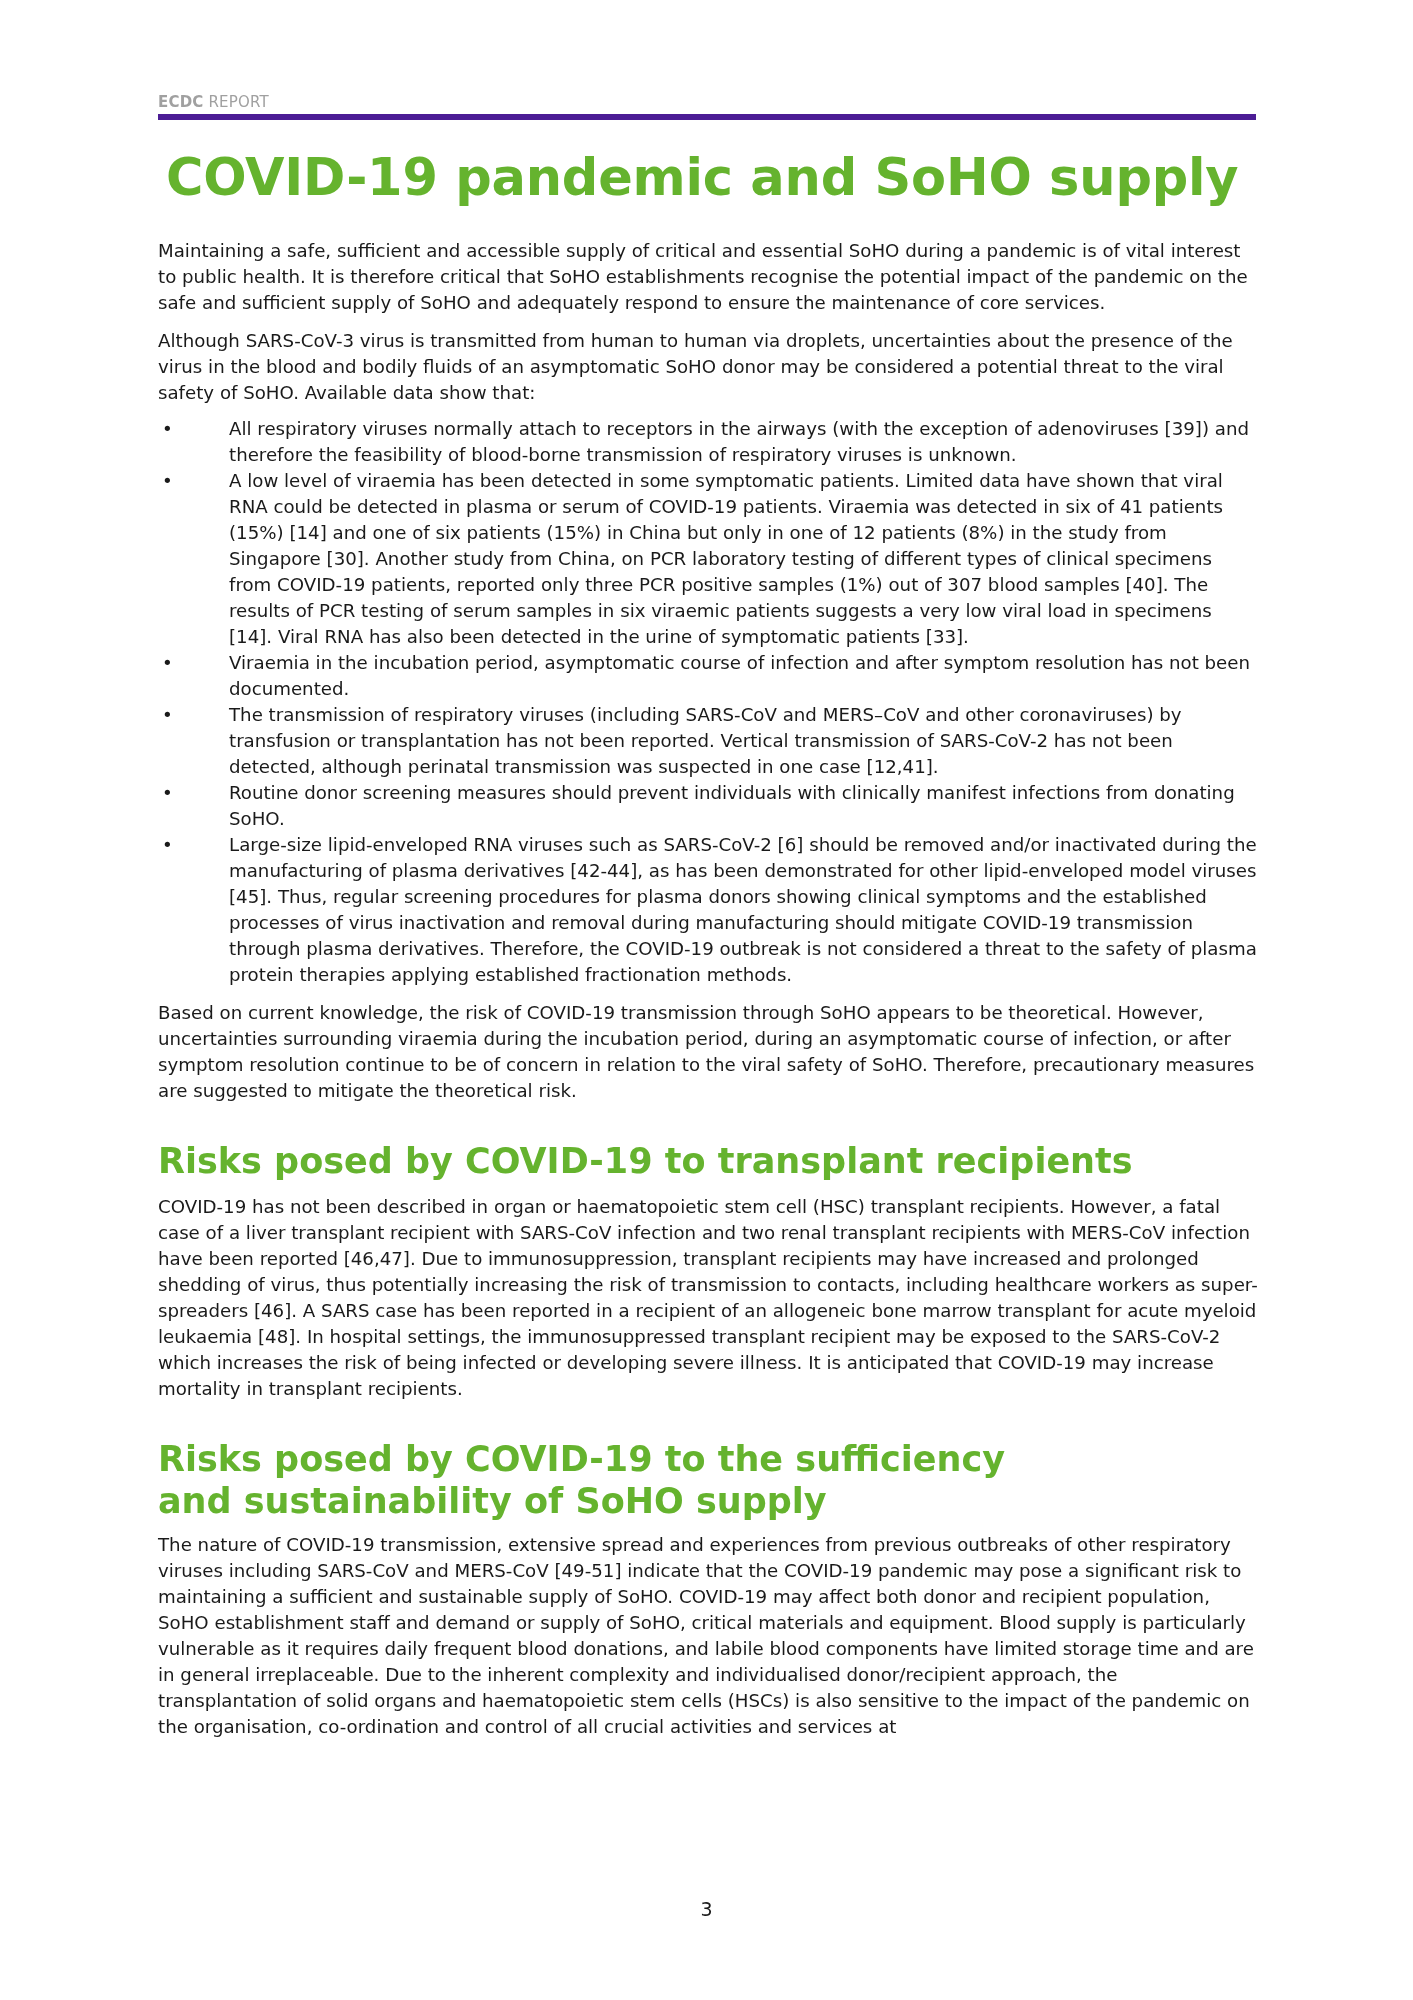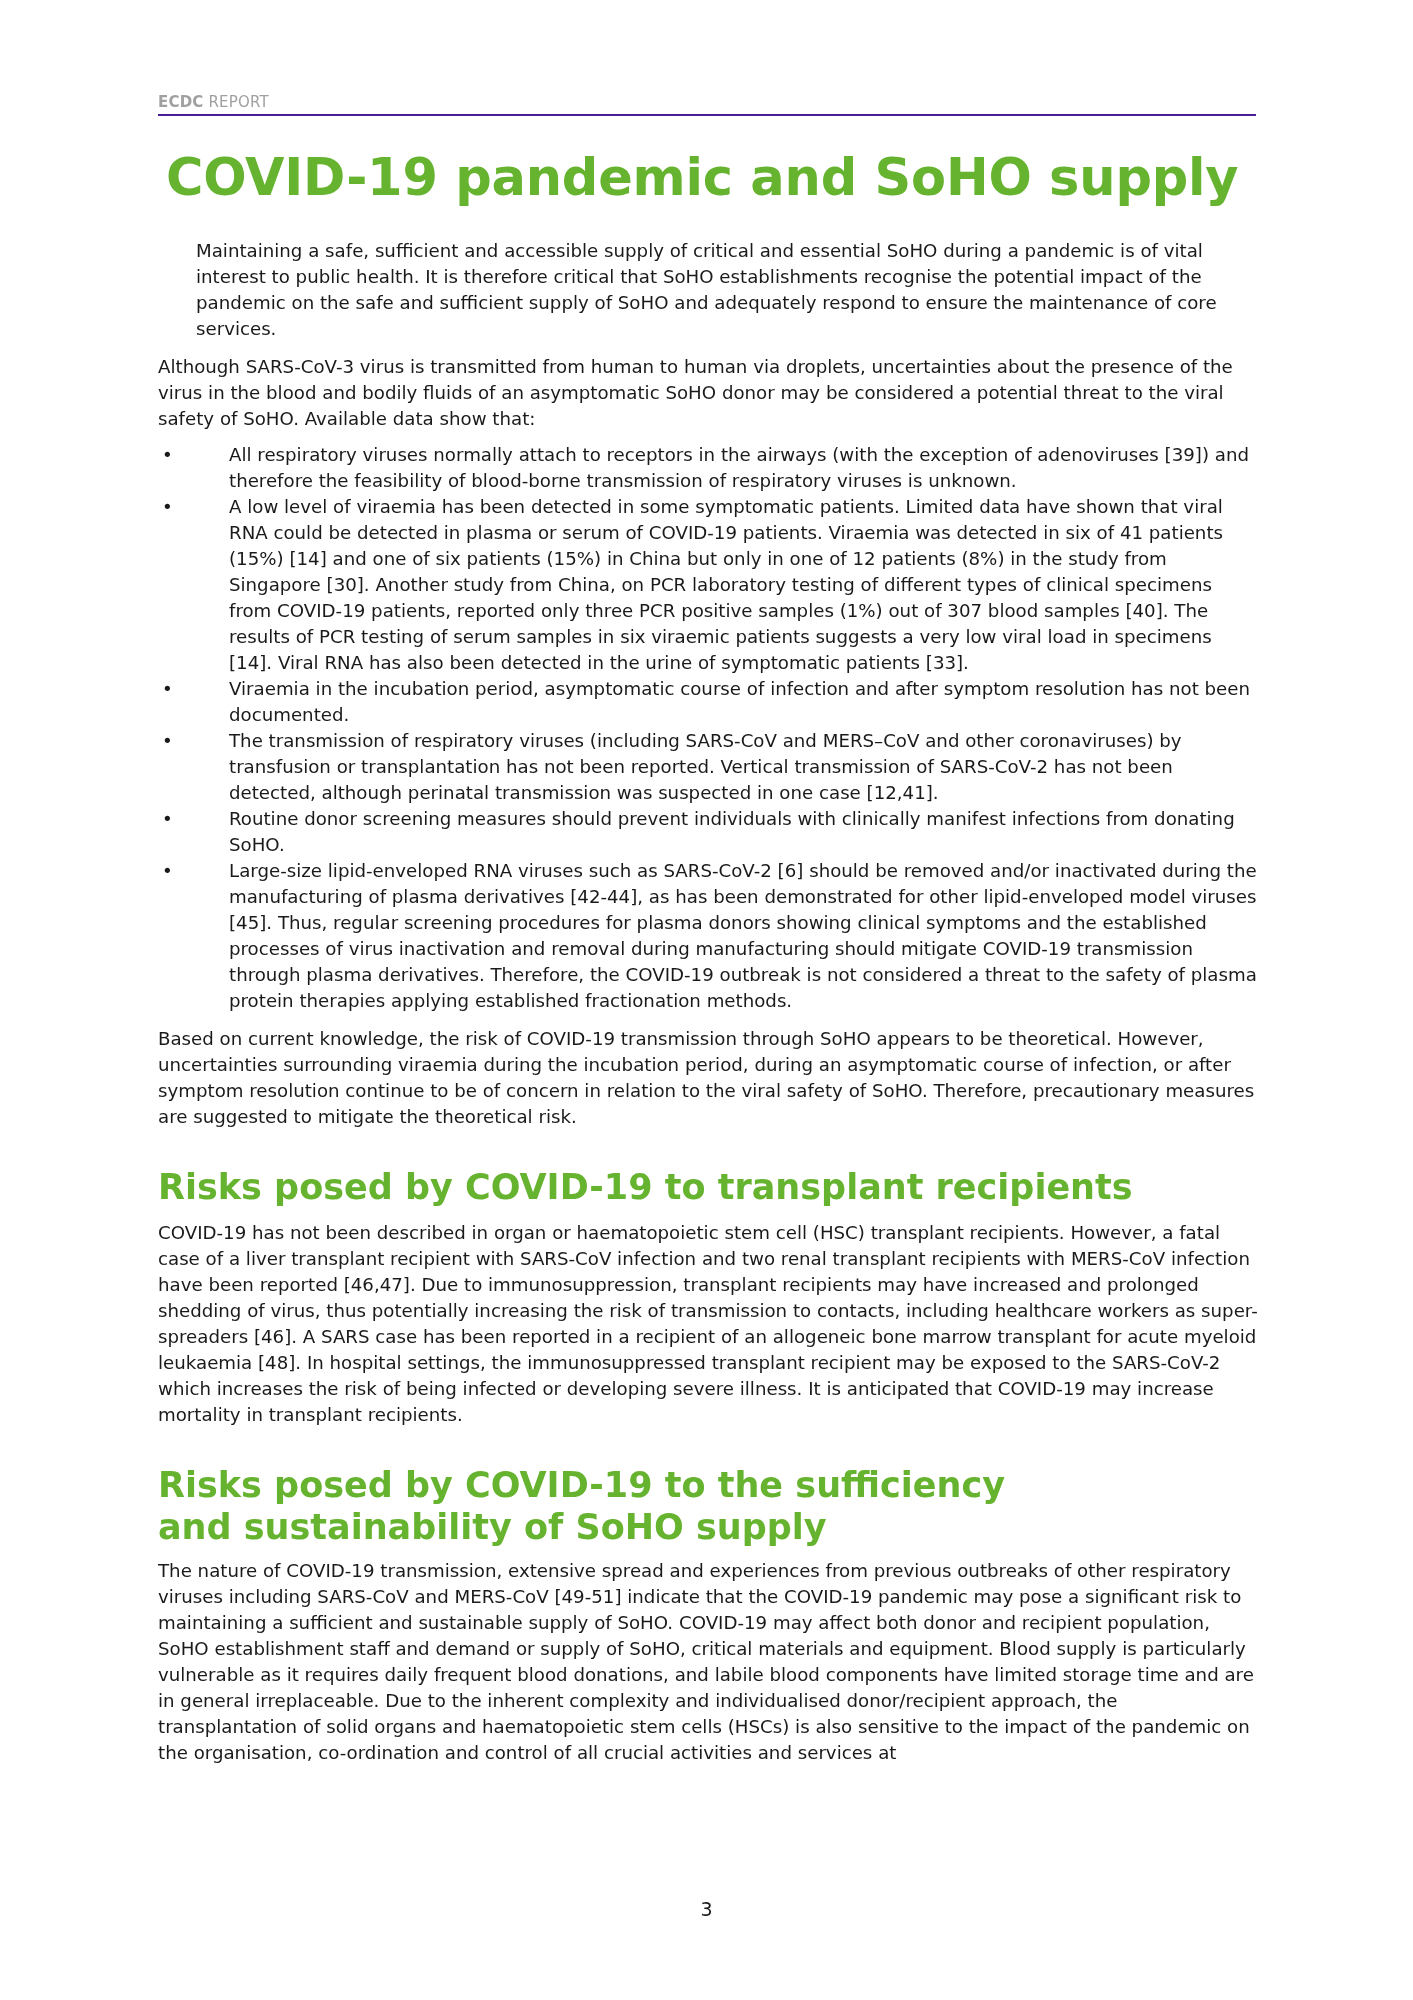--- a/index.html
+++ b/index.html
@@ -1,28 +1,28 @@
 <!DOCTYPE html>
 <html><head>
 <meta charset="utf-8">
 <style>
   html, body { margin: 0; padding: 0; background: #ffffff; }
   body { width: 1413px; height: 2000px; position: relative; overflow: hidden;
          font-family: "DejaVu Sans", sans-serif; color: #1a1a1a; }
   .page { position: absolute; left: 0; top: 0; width: 1413px; height: 2000px; }
   .running-header { position: absolute; left: 158px; top: 92px; width: 1098px; height: 22px;
-         border-bottom: 2px solid #4c1d95; font-size: 15px; color: #a0a0a0; }
+         border-bottom: 6px solid #4c1d95; font-size: 15px; color: #a0a0a0; }
   .running-header .left { position: absolute; left: 0; top: 1px; letter-spacing: 0.2px; }
   .running-header .left b { font-weight: bold; }
   .running-header .right { position: absolute; right: 0; top: 1px; font-weight: bold; color: #9a9a9a; }
   .content { position: absolute; left: 158px; top: 138px; width: 1100px; }
   h1 { margin: 8px; font-size: 51px; line-height: 64px; font-weight: bold; color: #65b32e; letter-spacing: -0.2px; }
   h2 { margin: 0; font-size: 35px; line-height: 42px; font-weight: bold; color: #65b32e; }
   p { margin: 0; font-size: 18.2px; line-height: 26px; }
-  .p1 { margin-top: 28px; margin-left: 38px; }
+  .p1 { margin-top: 28px; }
   .h2a { margin-top: 12px; }
   .p2 { margin-top: 12px; }
   ul.bullets { list-style: none; margin: 10px 0 0 0; padding: 0; }
   ul.bullets li { position: relative; padding-left: 71px; font-size: 18.2px; line-height: 26px; }
   ul.bullets li .bullet { position: absolute; left: 4px; top: 0; }
   .p3 { margin-top: 12px; }
   .h2b { margin-top: 36px; }
   .p4 { margin-top: 12px; }
   .h2c { margin-top: 36px; width: 880px; }
   .p5 { margin-top: 10px; }

